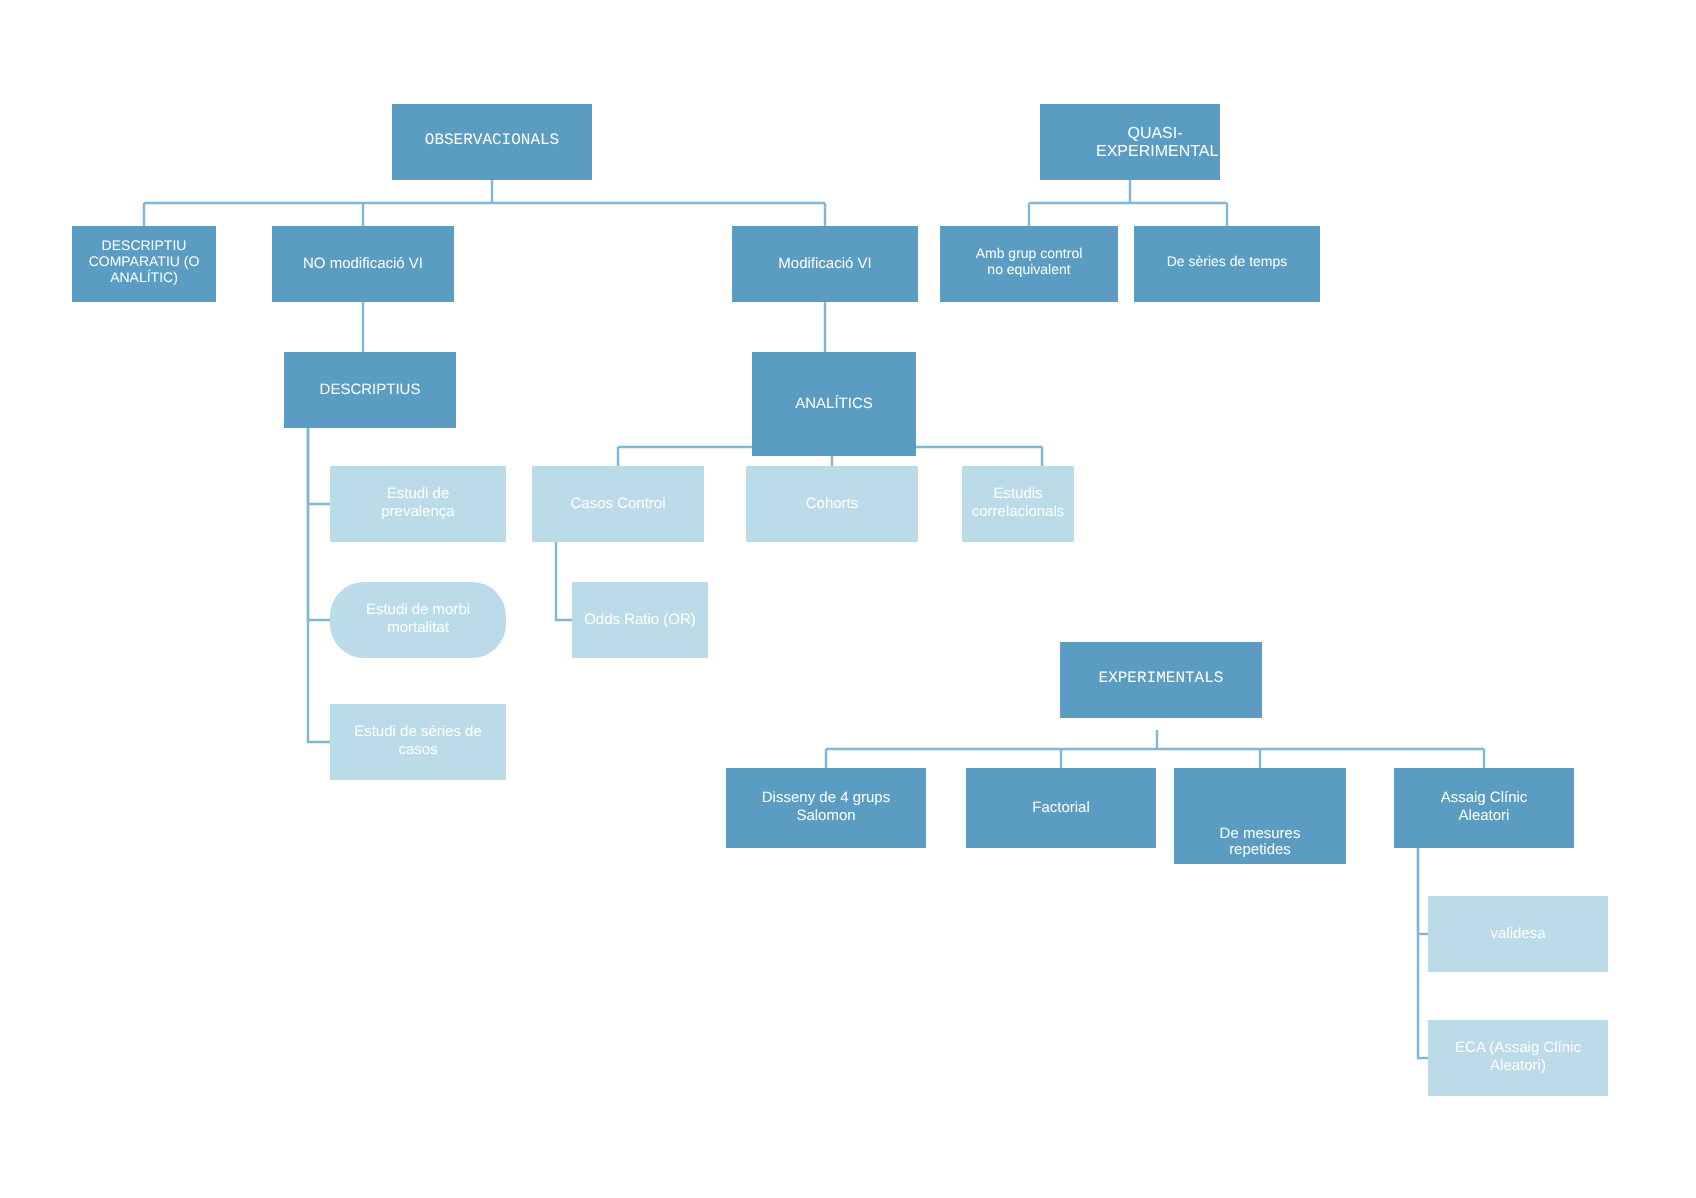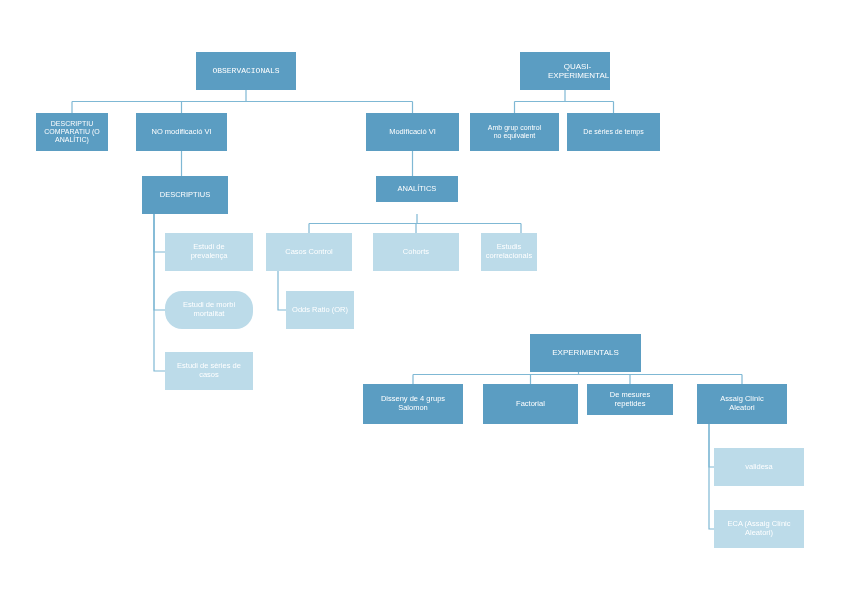--- a/index.html
+++ b/index.html
@@ -104,21 +104,21 @@
       <div class="node dark tiny" style="left: 470px; top: 113px; width: 89px; height: 38px;">
         <span class="label">Amb grup control
 no equivalent</span>
       </div>
       <div class="node dark tiny" style="left: 567px; top: 113px; width: 93px; height: 38px;">
         <span class="label">De sèries de temps</span>
       </div>
       <div class="node dark small" style="left: 142px; top: 176px; width: 86px; height: 38px;">
         <span class="label">DESCRIPTIUS</span>
       </div>
-      <div class="node dark small" style="left: 376px; top: 176px; width: 82px; height: 26px;">
+      <div class="node dark small" style="left: 376px; top: 176px; width: 82px; height: 52px;">
         <span class="label">ANALÍTICS</span>
       </div>
       <div class="node light small" style="left: 165px; top: 233px; width: 88px; height: 38px;">
         <span class="label">Estudi de
 prevalença</span>
       </div>
       <div class="node light small" style="left: 266px; top: 233px; width: 86px; height: 38px;">
         <span class="label">Casos Control</span>
       </div>
       <div class="node light small" style="left: 373px; top: 233px; width: 86px; height: 38px;">
@@ -132,31 +132,31 @@
         <span class="label">Estudi de morbi
 mortalitat</span>
       </div>
       <div class="node light small" style="left: 286px; top: 291px; width: 68px; height: 38px;">
         <span class="label">Odds Ratio (OR)</span>
       </div>
       <div class="node light small" style="left: 165px; top: 352px; width: 88px; height: 38px;">
         <span class="label">Estudi de sèries de
 casos</span>
       </div>
-      <div class="node dark normal" style="left: 530px; top: 334px; width: 111px; height: 38px;">
+      <div class="node dark normal" style="left: 530px; top: 321px; width: 101px; height: 38px; font-family: Liberation Mono, monospace;">
         <span class="label">EXPERIMENTALS</span>
       </div>
       <div class="node dark small" style="left: 363px; top: 384px; width: 100px; height: 40px;">
         <span class="label">Disseny de 4 grups
 Salomon</span>
       </div>
       <div class="node dark small" style="left: 483px; top: 384px; width: 95px; height: 40px;">
         <span class="label">Factorial</span>
       </div>
-      <div class="node dark small" style="left: 587px; top: 384px; width: 86px; height: 31px;">
+      <div class="node dark small" style="left: 587px; top: 384px; width: 86px; height: 48px; align-items: flex-end;">
         <span class="label">De mesures
 repetides</span>
       </div>
       <div class="node dark small" style="left: 697px; top: 384px; width: 90px; height: 40px;">
         <span class="label">Assaig Clínic
 Aleatori</span>
       </div>
       <div class="node light small" style="left: 714px; top: 448px; width: 90px; height: 38px;">
         <span class="label">validesa</span>
       </div>

